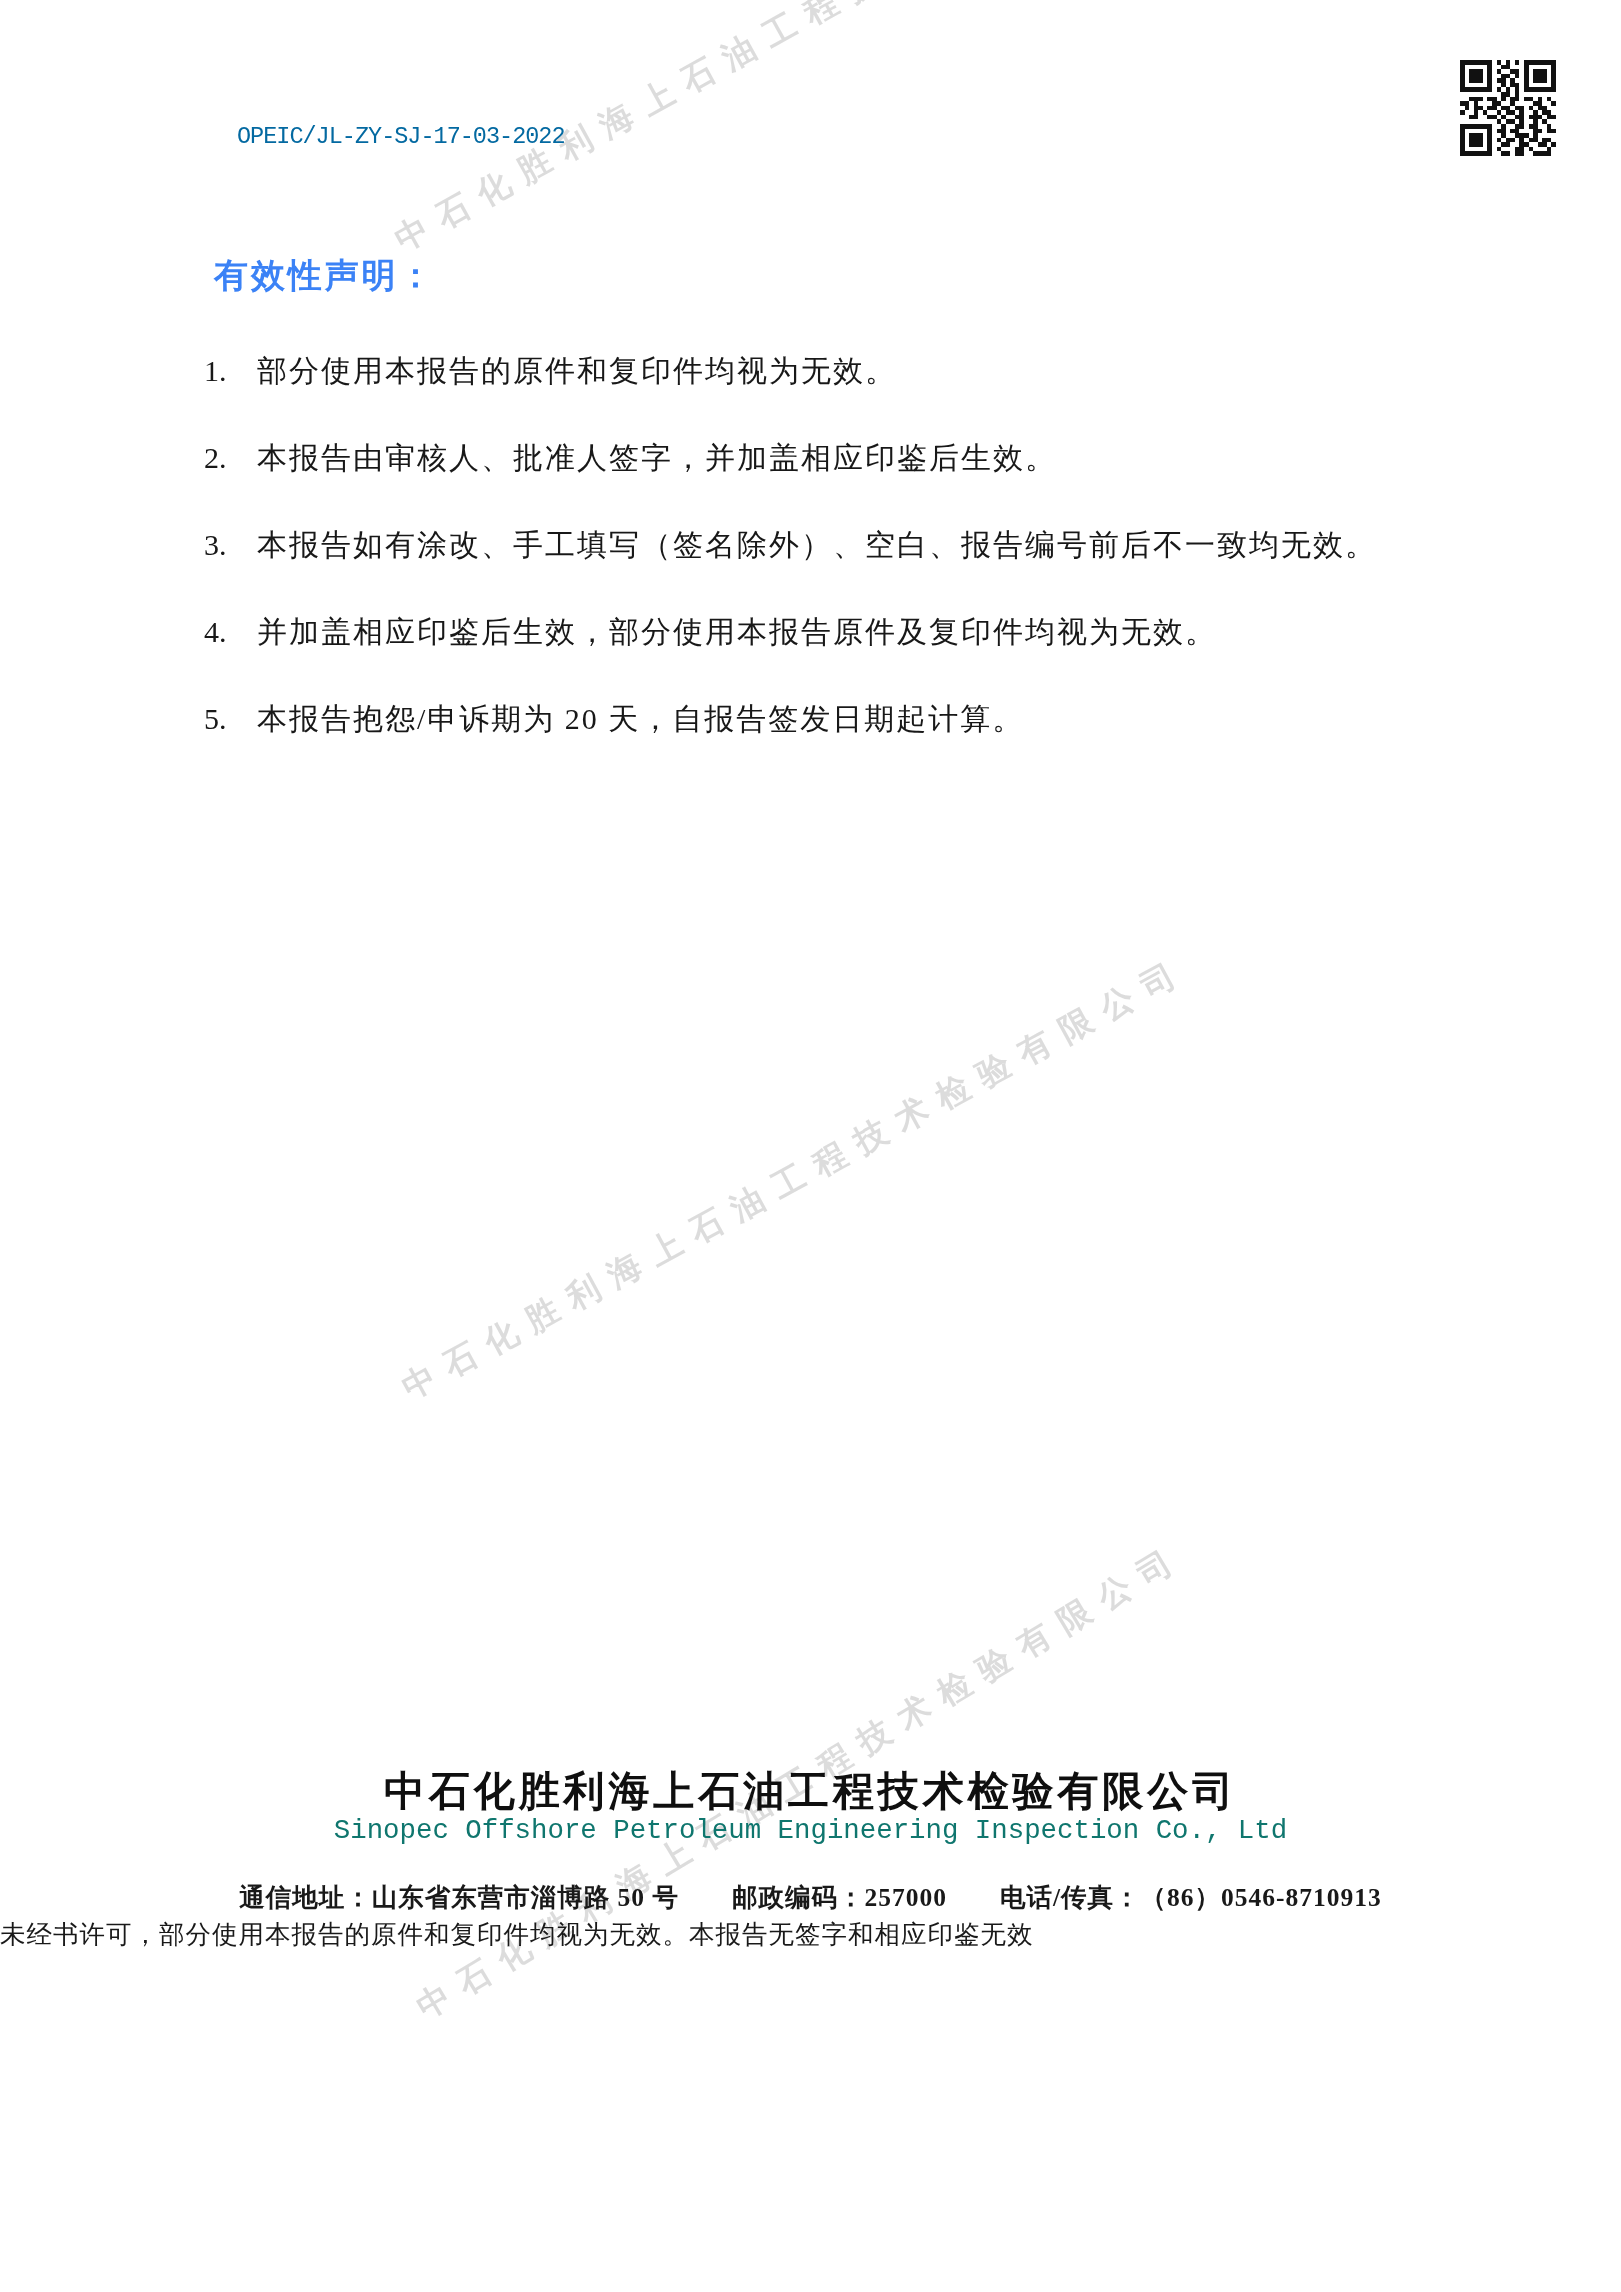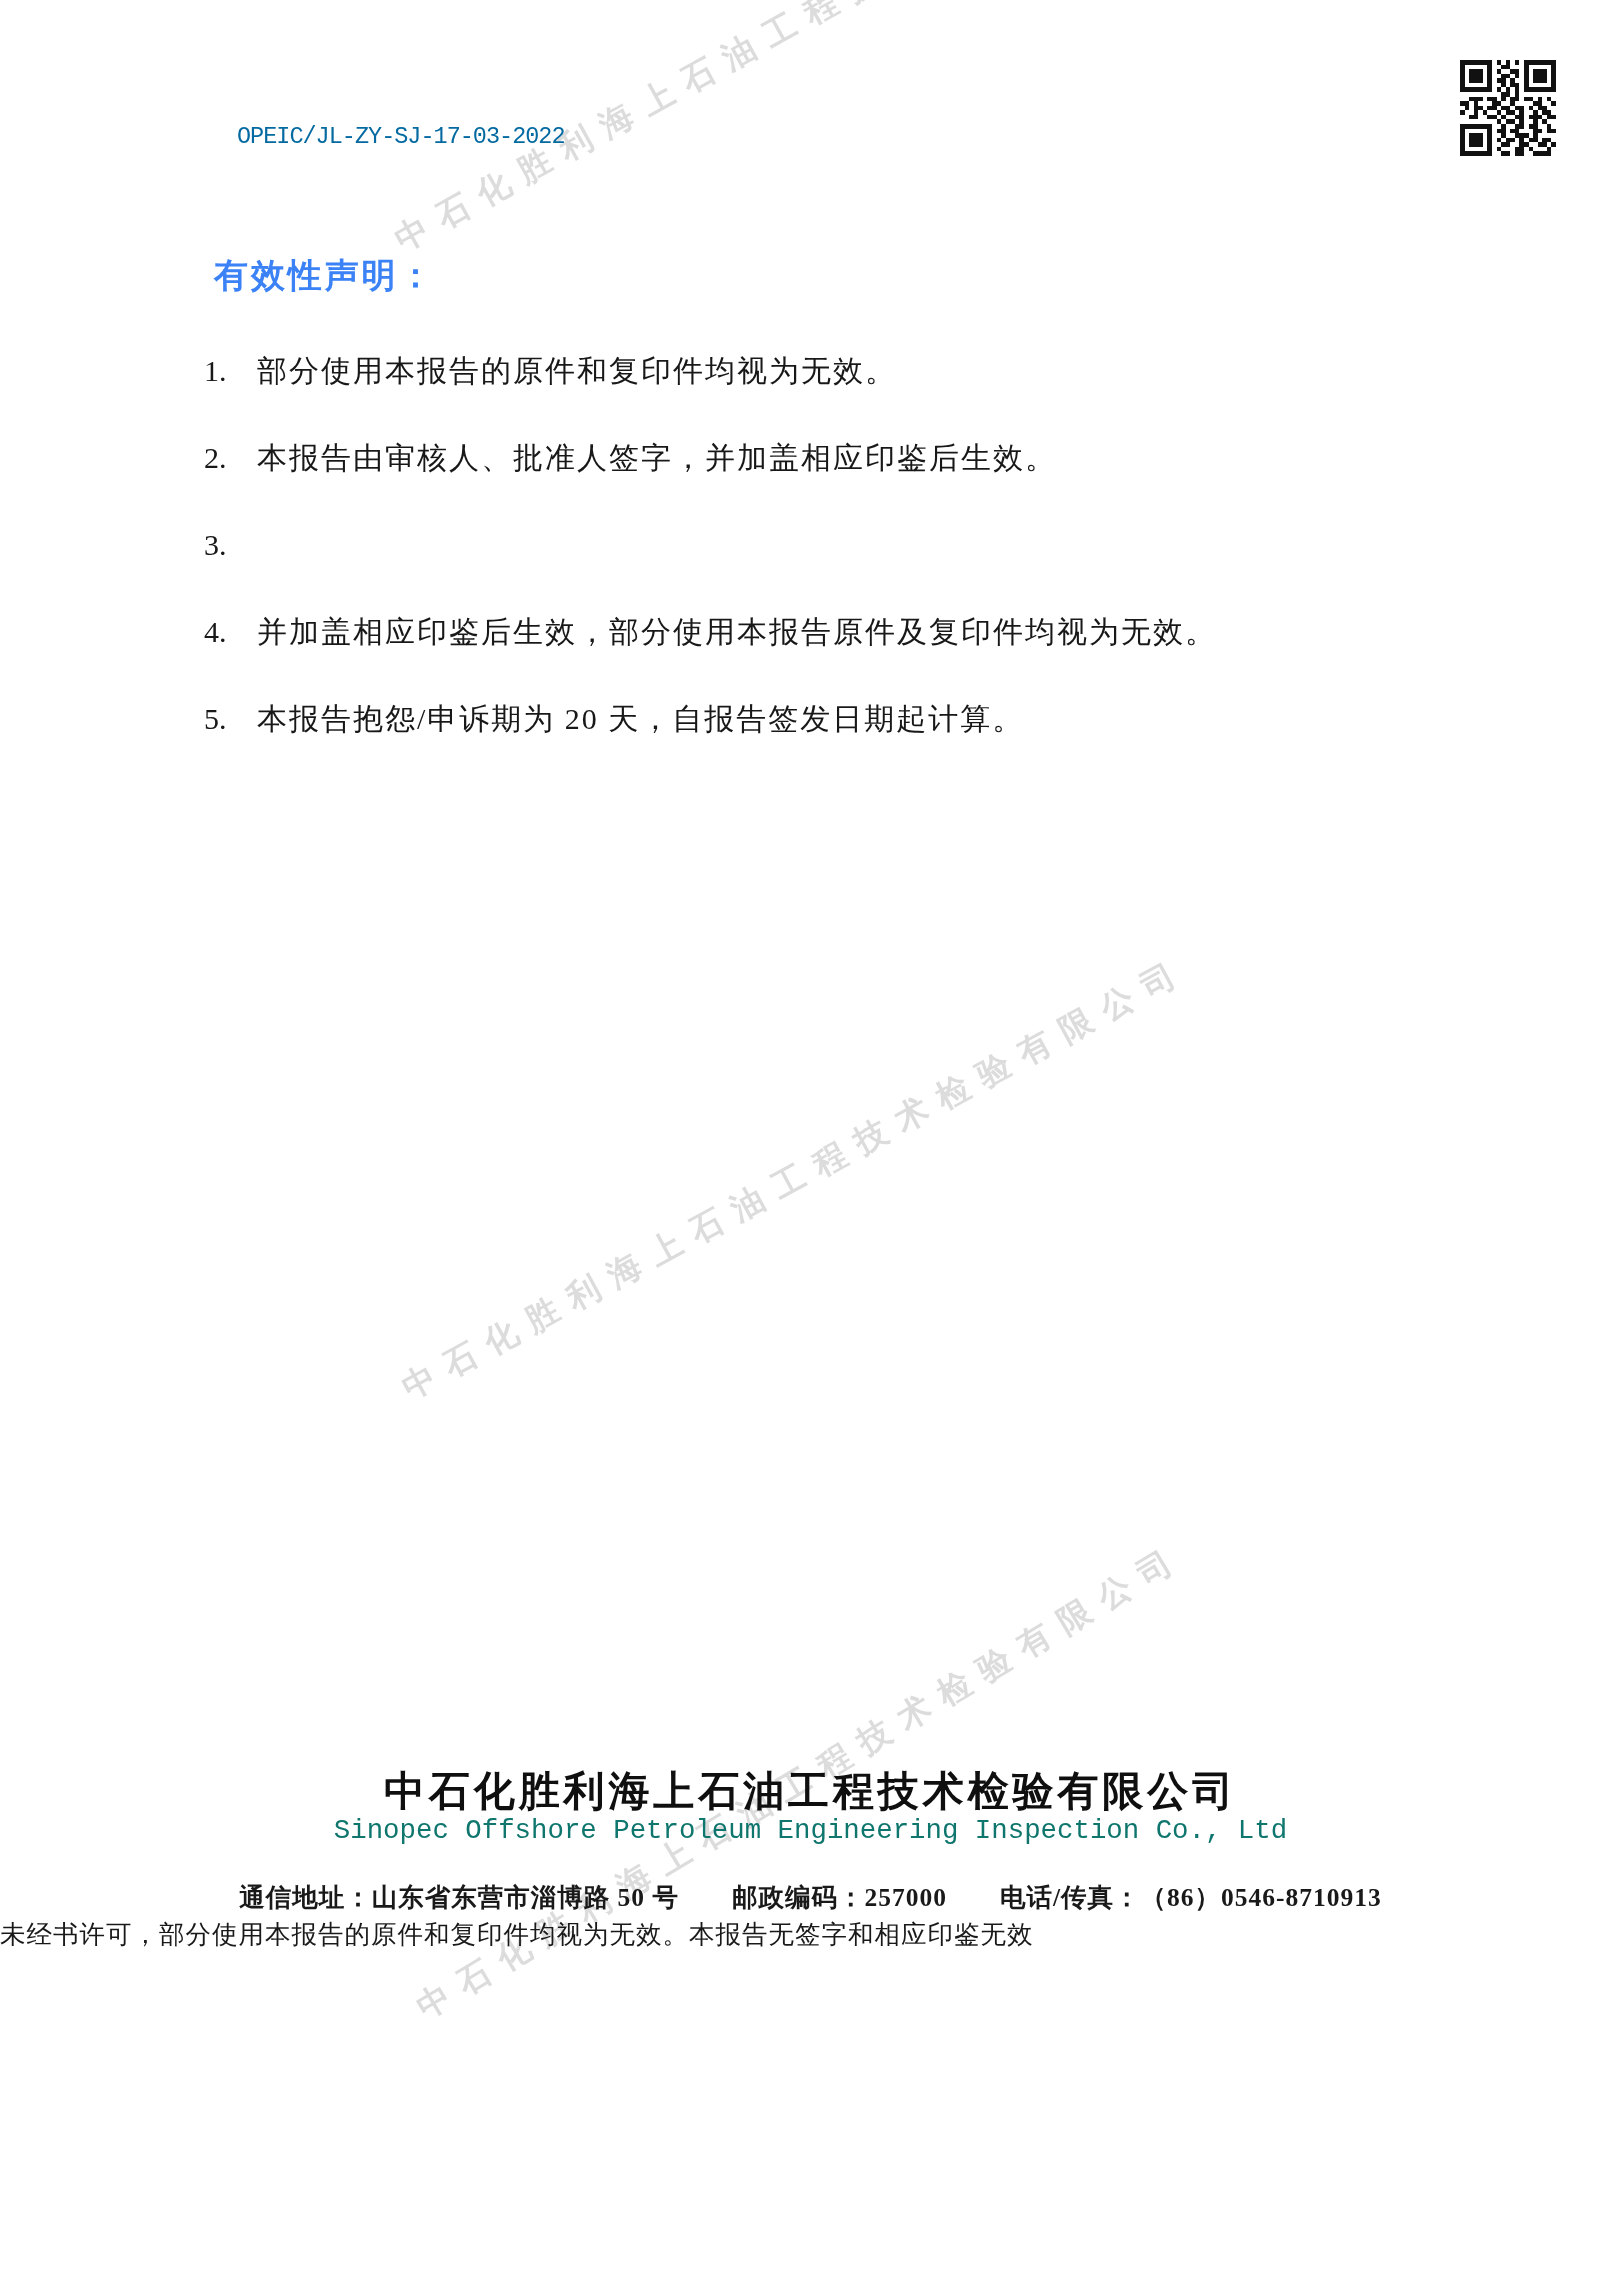--- a/index.html
+++ b/index.html
@@ -337,20 +337,21 @@
     <div class="statement">
       <span class="num">1.</span>
       <span class="txt">部分使用本报告的原件和复印件均视为无效。</span>
     </div>
     <div class="statement">
       <span class="num">2.</span>
       <span class="txt">本报告由审核人、批准人签字，并加盖相应印鉴后生效。</span>
     </div>
     <div class="statement">
       <span class="num">3.</span>
+      <span class="txt">本报告如有涂改、手工填写（签名除外）、空白、报告编号前后不一致均无效。</span>
     </div>
     <div class="statement">
       <span class="num">4.</span>
       <span class="txt">并加盖相应印鉴后生效，部分使用本报告原件及复印件均视为无效。</span>
     </div>
     <div class="statement">
       <span class="num">5.</span>
       <span class="txt">本报告抱怨/申诉期为 20 天，自报告签发日期起计算。</span>
     </div>
   </div>

